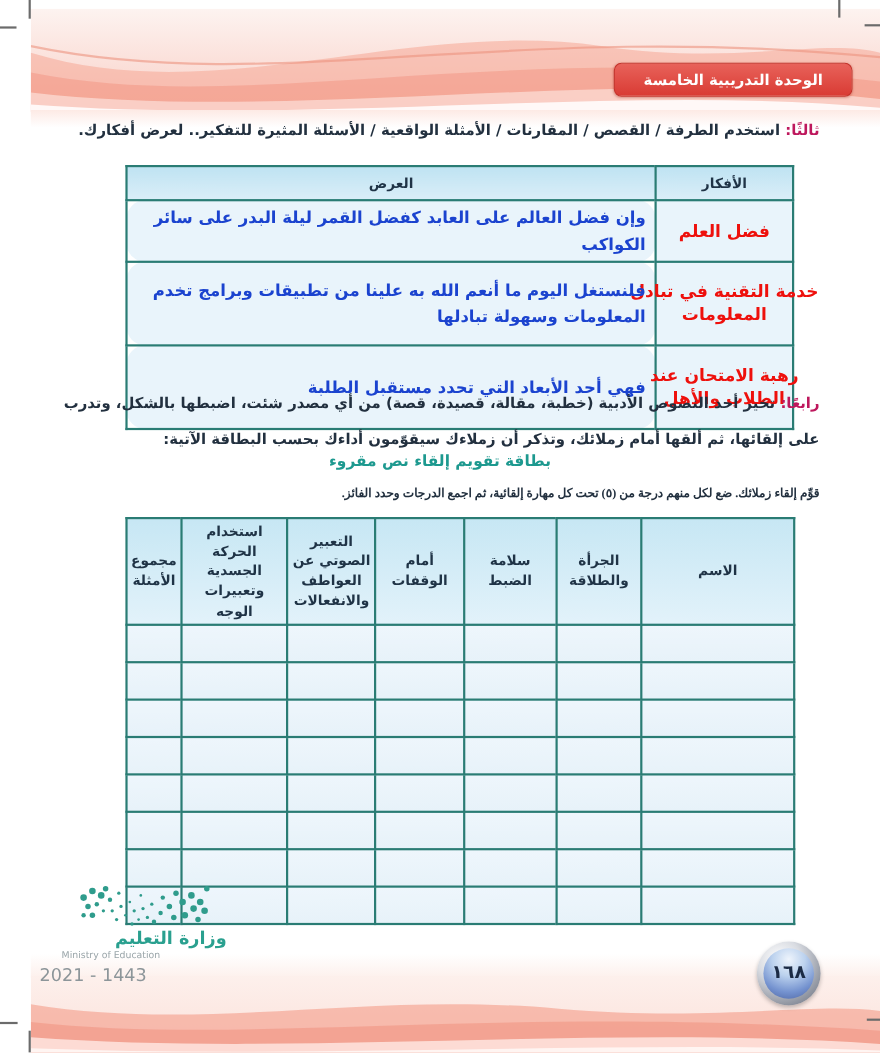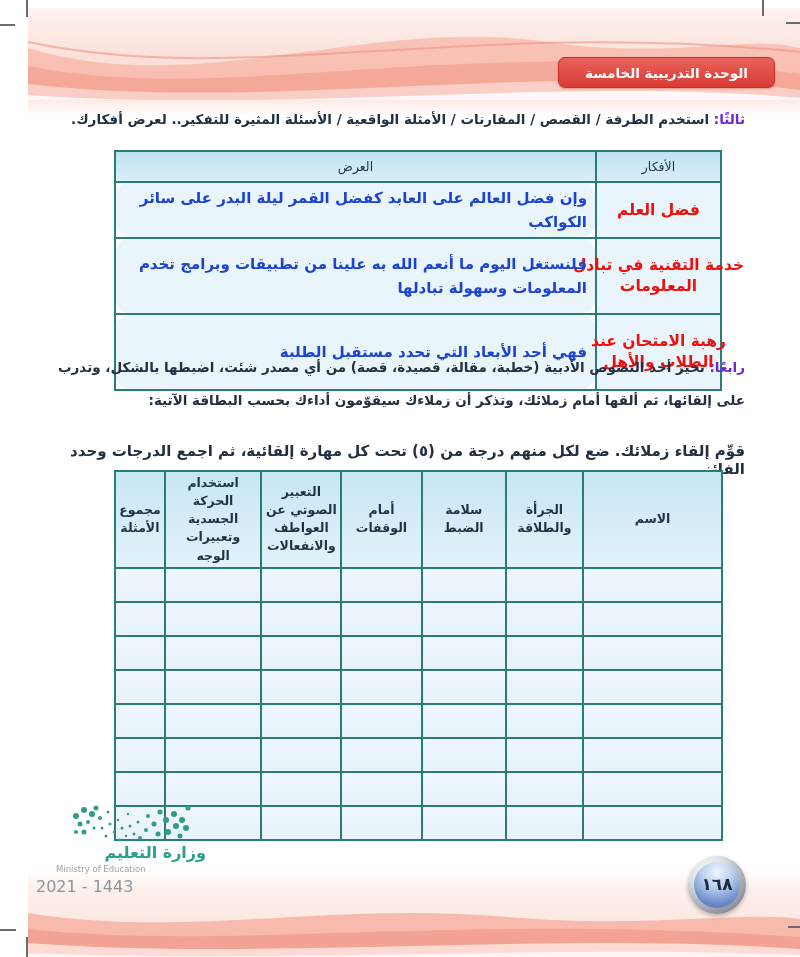--- a/index.html
+++ b/index.html
@@ -29,31 +29,31 @@
   .unit-badge { position:absolute; top:57px; right:25px; z-index:5; height:31px; padding:0 26px;
       background:linear-gradient(#e8625a, #d93b34); border:1px solid #c23029; border-radius:7px;
       color:#ffffff; font-weight:bold; font-size:13.5px; line-height:30px; text-align:center;
       box-shadow:0 1px 2px rgba(160,40,30,.35); }
 
   
   .sec3-line { position:absolute; top:111px; right:55px; left:60px; z-index:2;
       font-size:13.5px; font-weight:bold; color:#22303f; text-align:right; }
   .sec4-block { position:absolute; top:351px; right:55px; left:58px; z-index:2;
       font-size:13.5px; font-weight:bold; color:#22303f; text-align:justify; line-height:33px; }
-  .sec-label { color:#6d28d9; }
+  .sec-label { color:#be185d; }
   .card-title { position:absolute; top:412px; left:0; width:100%; z-index:2; text-align:center;
       font-size:14px; font-weight:bold; color:#1d998f; }
   .card-instruction { position:absolute; top:442px; right:55px; left:58px; z-index:2;
-      font-size:15px; font-weight:bold; color:#22303f; text-align:right; }
+      font-size:11px; font-weight:bold; color:#22303f; text-align:right;font-family:Liberation Serif, serif; }
 
   
   .ideas-table { position:absolute; top:150px; left:114px; width:608px; z-index:2;
       border-collapse:collapse; table-layout:fixed; direction:rtl; }
   .ideas-table th, .ideas-table td { border:2px solid #2a7c74; vertical-align:middle; }
-  .ideas-table th { height:31px; font-size:12.5px; font-weight:normal; color:#1f3346; text-align:center;
+  .ideas-table th { height:31px; font-size:12.5px; font-weight:bold; color:#1f3346; text-align:center;
       background:linear-gradient(#bfe3f2, #daeef8); }
   .ideas-table td { background:#e9f4fb; }
   .ideas-row-1 td { height:56px; } .ideas-row-2 td { height:54px; } .ideas-row-3 td { height:52px; }
   .presentation-cell { padding:2px 8px 2px 6px; text-align:right; vertical-align:top;
       color:#1b43cf; font-size:15px; font-weight:bold; line-height:1.6;border-radius:17px; }
   .idea-cell { overflow:visible; text-align:center; }
   .idea-ink { width:150%; margin:16px -25%; text-align:center; color:#ee100c;
       font-size:15.5px; font-weight:bold; line-height:1.35; }
 
   
@@ -149,20 +149,21 @@
         <td class="presentation-cell">فهي أحد الأبعاد التي تحدد مستقبل الطلبة</td>
       </tr>
     </tbody>
   </table>
 
   <div class="sec4-block">
     <span class="sec-label">رابعًا:</span>
     <span>تخير أحد النصوص الأدبية (خطبة، مقالة، قصيدة، قصة) من أي مصدر شئت، اضبطها بالشكل، وتدرب على إلقائها، ثم ألقها أمام زملائك، وتذكر أن زملاءك سيقوّمون أداءك بحسب البطاقة الآتية:</span>
   </div>
 
+  <div class="card-title">بطاقة تقويم إلقاء نص مقروء</div>
   <div class="card-instruction">قوِّم إلقاء زملائك. ضع لكل منهم درجة من (٥) تحت كل مهارة إلقائية، ثم اجمع الدرجات وحدد الفائز.</div>
 
   <table class="eval-table">
     <colgroup>
       <col style="width:22.9%">
         <col style="width:12.7%">
         <col style="width:13.9%">
       <col style="width:13.2%">
         <col style="width:13.2%">
         <col style="width:15.9%">

